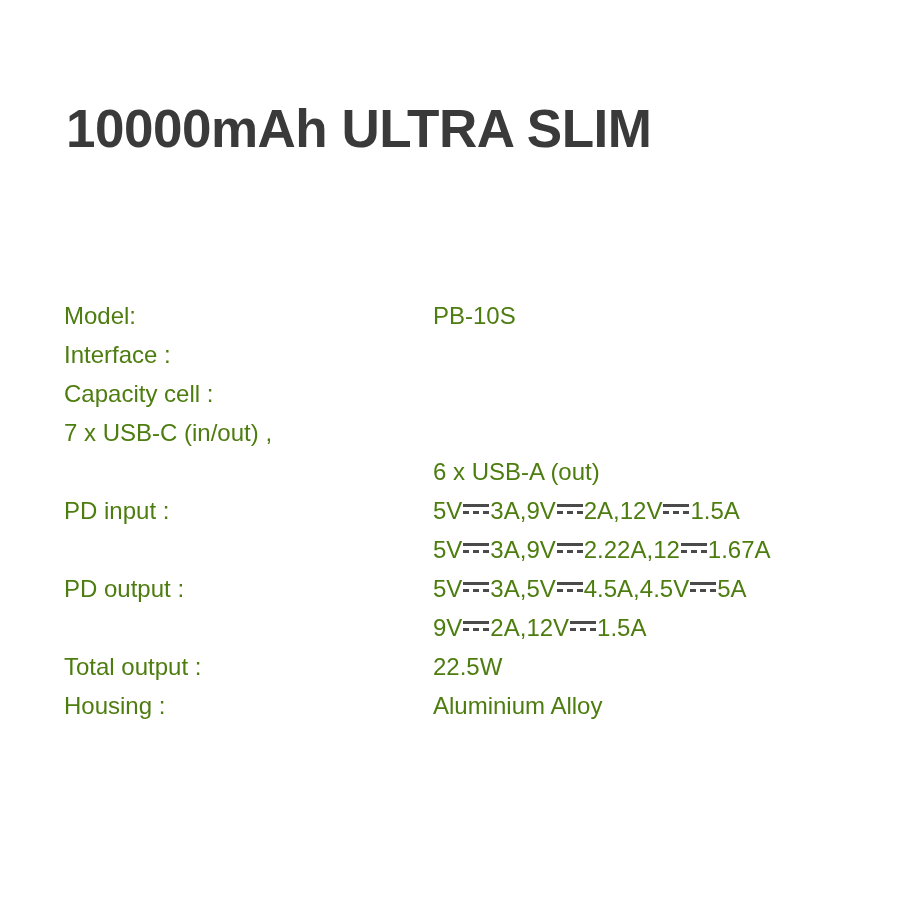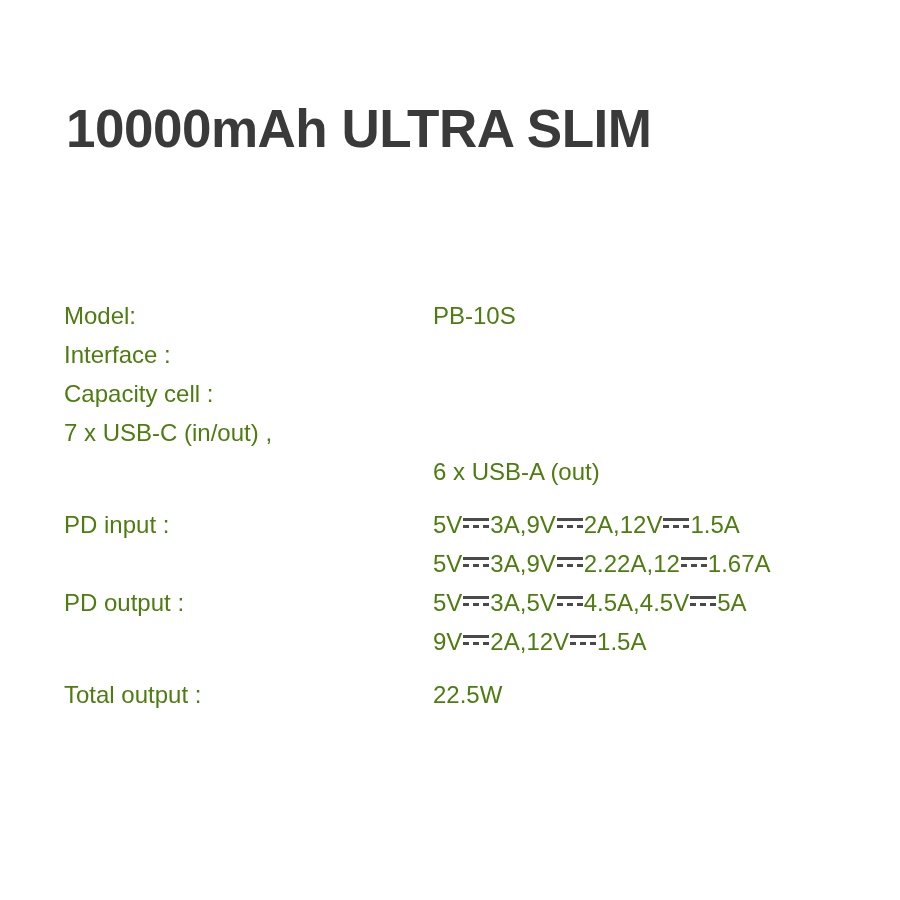--- a/index.html
+++ b/index.html
@@ -60,21 +60,20 @@
   .spec-value {
     flex: 1 1 auto;
     white-space: nowrap;
   }
   
   .spec-row.continuation .spec-label {
     visibility: hidden;
   }
   
   .spec-row.gap-before {
-    margin-top: 14px;
   }
 
   
   .dc-symbol {
     display: inline-block;
     position: relative;
     width: 26px;
     height: 0.95em;
     vertical-align: baseline;
     margin: 0 1px;
@@ -189,16 +188,18 @@
               <span></span>
               <span></span>
               <span></span>
             </span></span><span>1.5A</span></div>
       </div>
       <div class="spec-row gap-before">
         <div class="spec-label">Total output :</div>
         <div class="spec-value">22.5W</div>
       </div>
       <div class="spec-row">
+        <div class="spec-label">Housing :</div>
+        <div class="spec-value">Aluminium Alloy</div>
       </div>
     </div>
 
 </div>
 
 </body></html>

